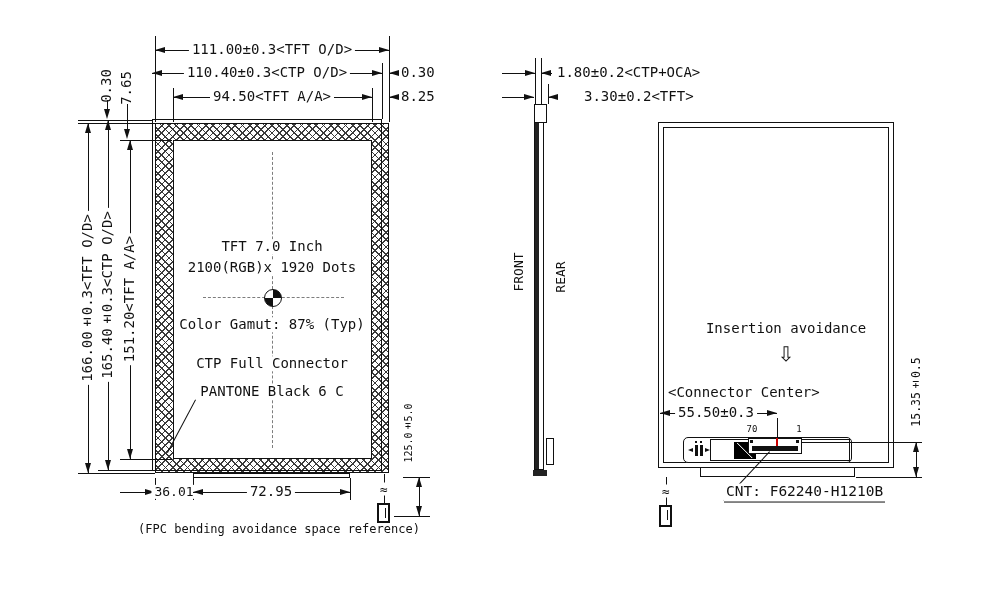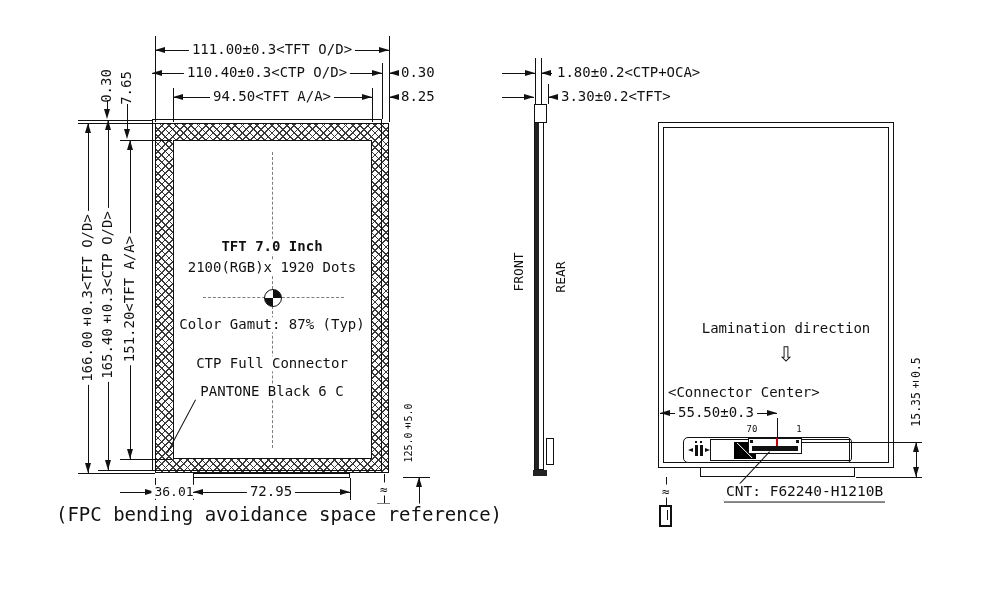--- a/index.html
+++ b/index.html
@@ -44,21 +44,21 @@
 
     <div class="hatch" style="left:155px;top:123px;width:234px;height:350px;"></div>
     <div style="position:absolute;left:152px;top:119px;width:230px;height:352px;box-sizing:border-box;border:1px solid #111;"></div>
     <div class="box" style="left:173px;top:140px;width:199px;height:319px;"></div>
     <div class="box" style="left:193px;top:473px;width:157px;height:5px;"></div>
 
     <div class="dashv" style="left:272px;top:152px;height:296px;"></div>
     <div class="dashh" style="left:203px;top:297px;width:141px;"></div>
     <div class="target" style="left:264px;top:289px;"></div>
 
-    <div class="dt" style="left:272px;top:247px;font-weight:bold;">TFT 7.0 Inch</div>
+    <div class="dt" style="left:272px;top:247px;">TFT 7.0 Inch</div>
     <div class="dt" style="left:272px;top:268px;">2100(RGB)x 1920 Dots</div>
     <div class="dt" style="left:272px;top:325px;">Color Gamut: 87% (Typ)</div>
     <div class="dt" style="left:272px;top:364px;">CTP Full Connector</div>
     <div class="dt" style="left:272px;top:392px;">PANTONE Black 6 C</div>
     <div class="leader" style="left:196px;top:400px;width:60px;transform:rotate(118deg);"></div>
 
     <div class="ln vl" style="left:155px;top:36px;height:86px;"></div>
     <div class="ln vl" style="left:389px;top:36px;height:86px;"></div>
     <div class="ln vl" style="left:382px;top:63px;height:56px;"></div>
     <div class="ln vl" style="left:173px;top:88px;height:34px;"></div>
@@ -131,21 +131,21 @@
         <div class="slot"></div>
       </div>
 
     <div class="ln hl" style="left:403px;top:477px;width:27px;"></div>
     <div class="ln hl" style="left:394px;top:516px;width:36px;"></div>
     <div class="ln vl" style="left:419px;top:477px;height:39px;"></div>
     <div class="ah u" style="left:416px;top:477px;"></div>
     <div class="ah d" style="left:416px;top:506px;"></div>
     <div class="vt" style="left:408px;top:433px;font-size:10px;">125.0±5.0</div>
 
-    <div class="dt" style="left:279px;top:514px;font-size:19px;">(FPC bending avoidance space reference)</div>
+    <div class="dt" style="left:279px;top:530px;font-size:12px;">(FPC bending avoidance space reference)</div>
   </div>
 
   <div>
     <div class="box" style="left:534px;top:104px;width:13px;height:19px;"></div>
     <div class="box" style="left:534px;top:122px;width:10px;height:348px;"></div>
     <div class="ln" style="left:535px;top:123px;width:4px;height:346px;background:#222;"></div>
     <div class="box" style="left:546px;top:438px;width:8px;height:27px;"></div>
     <div class="ln" style="left:533px;top:470px;width:14px;height:6px;background:#222;"></div>
 
     <div class="ln vl" style="left:535px;top:58px;height:46px;"></div>
@@ -155,32 +155,32 @@
     <div class="ln hl" style="left:502px;top:73px;width:33px;"></div>
     <div class="ah r" style="left:525px;top:70px;"></div>
     <div class="ah l" style="left:541px;top:70px;"></div>
     <div class="ln hl" style="left:541px;top:73px;width:11px;"></div>
     <div class="dtl" style="left:555px;top:73px;">1.80±0.2&lt;CTP+OCA&gt;</div>
 
     <div class="ln hl" style="left:502px;top:97px;width:32px;"></div>
     <div class="ah r" style="left:524px;top:94px;"></div>
     <div class="ah l" style="left:548px;top:94px;"></div>
     <div class="ln hl" style="left:548px;top:97px;width:10px;"></div>
-    <div class="dtl" style="left:559px;top:97px;">3.30±0.2&lt;TFT&gt;</div>
+    <div class="dtl" style="left:582px;top:97px;">3.30±0.2&lt;TFT&gt;</div>
 
     <div class="vt" style="left:519px;top:272px;font-size:13px;">FRONT</div>
     <div class="vt" style="left:561px;top:277px;font-size:13px;">REAR</div>
   </div>
 
   <div>
     <div class="box" style="left:658px;top:122px;width:236px;height:346px;border-width:1.5px;"></div>
     <div class="box" style="left:663px;top:127px;width:226px;height:336px;"></div>
     <div class="box" style="left:700px;top:467px;width:155px;height:10px;"></div>
 
-    <div class="dt" style="left:786px;top:329px;">Lamination direction</div>
+    <div class="dt" style="left:786px;top:329px;">Insertion avoidance</div>
     <div class="dt arrowglyph" style="left:786px;top:354px;font-size:20px;">⇩</div>
 
     <div class="dtl" style="left:666px;top:393px;">&lt;Connector Center&gt;</div>
     <div class="ln hl" style="left:660px;top:413px;width:117px;"></div>
     <div class="ah l" style="left:660px;top:410px;"></div>
     <div class="ah r" style="left:767px;top:410px;"></div>
     <div class="dt" style="left:716px;top:413px;">55.50±0.3</div>
     <div class="ln vl" style="left:777px;top:418px;height:22px;"></div>
 
     <div class="dt tiny" style="left:752px;top:430px;">70</div>

